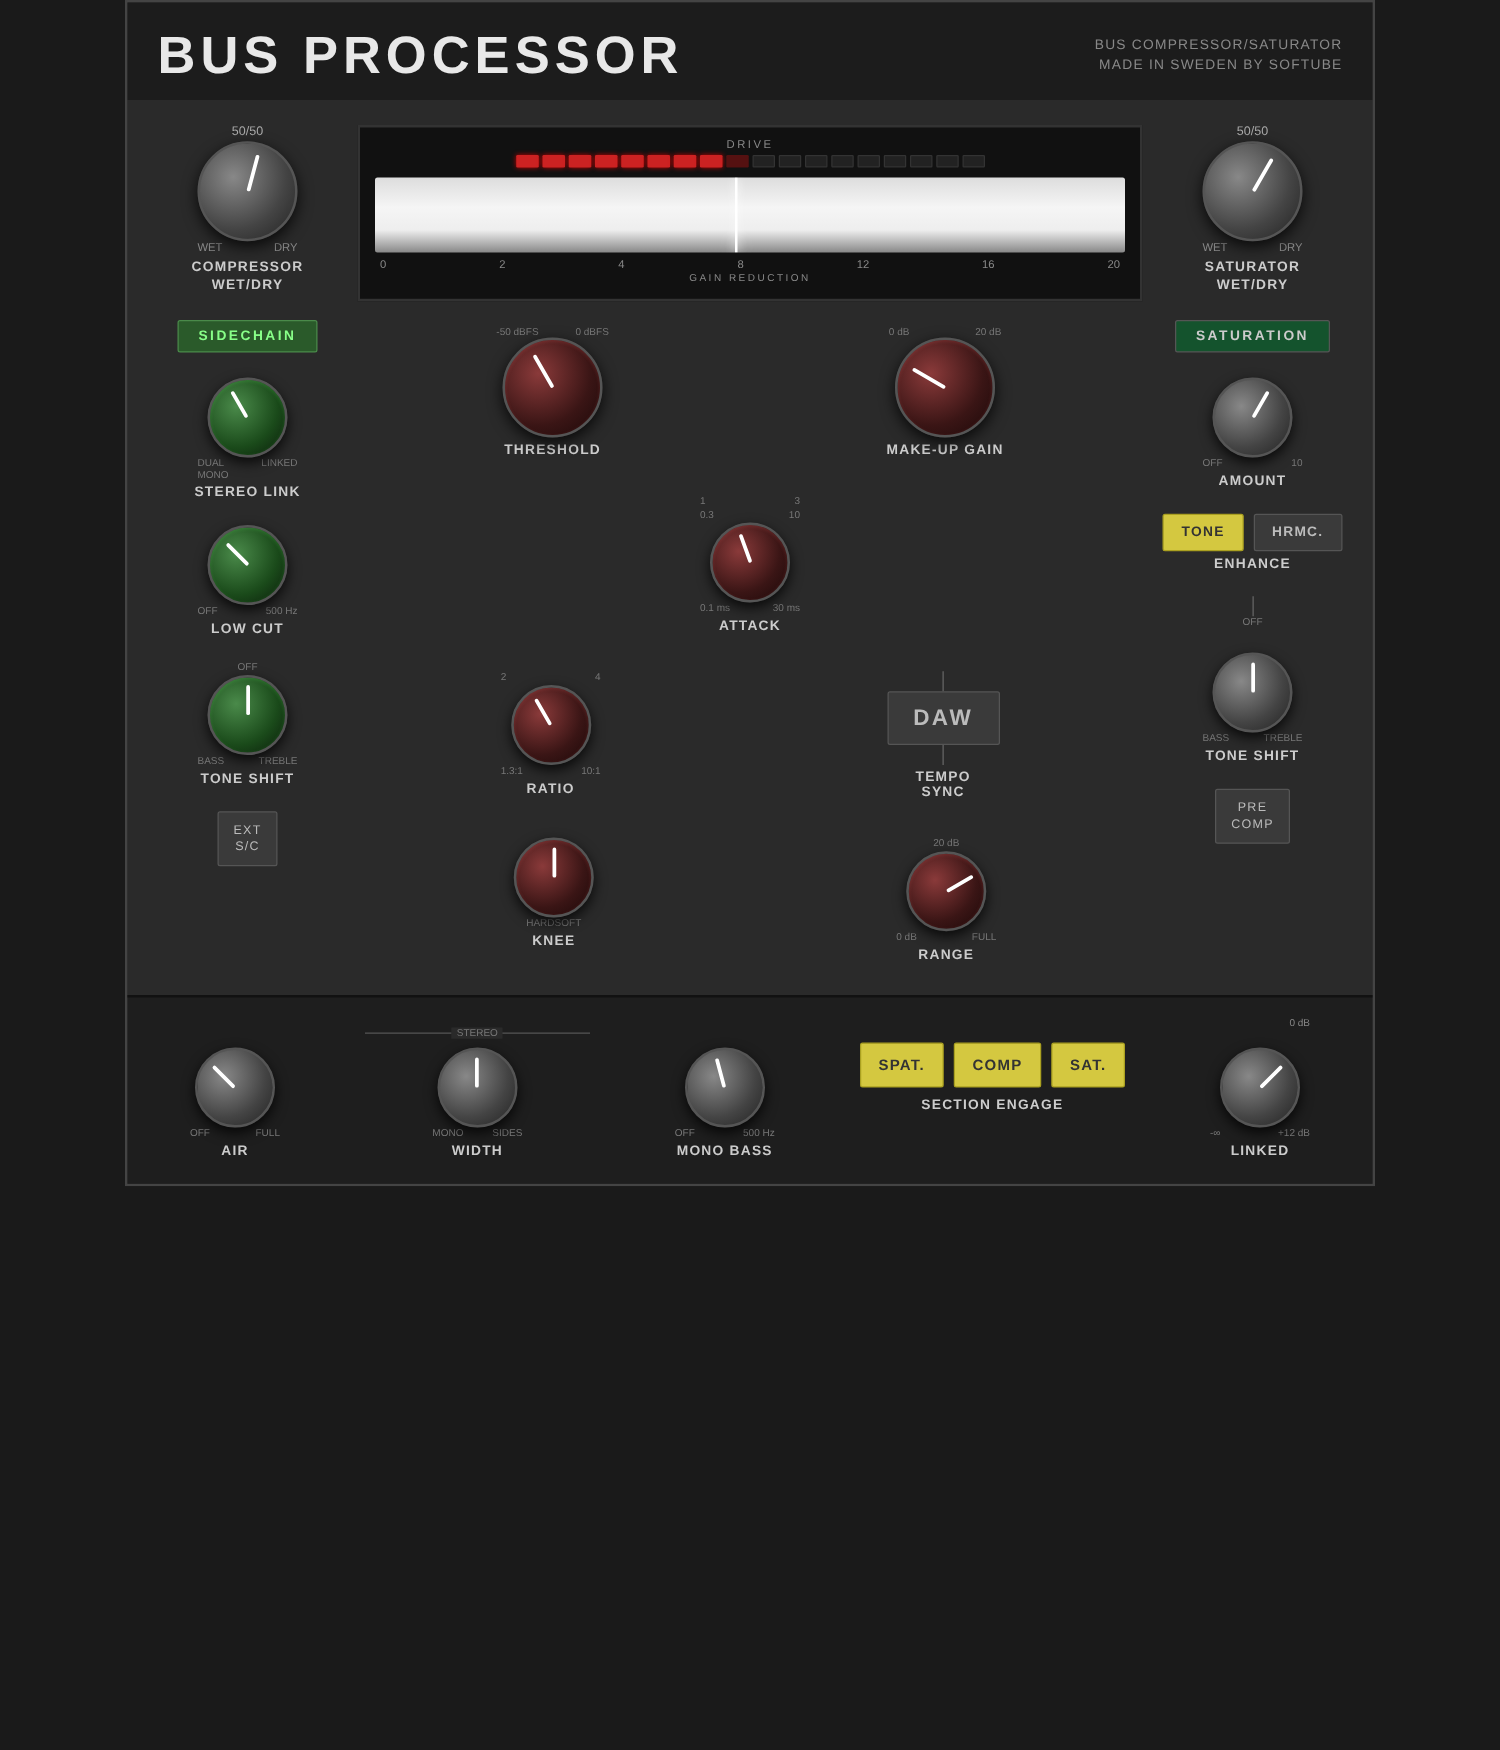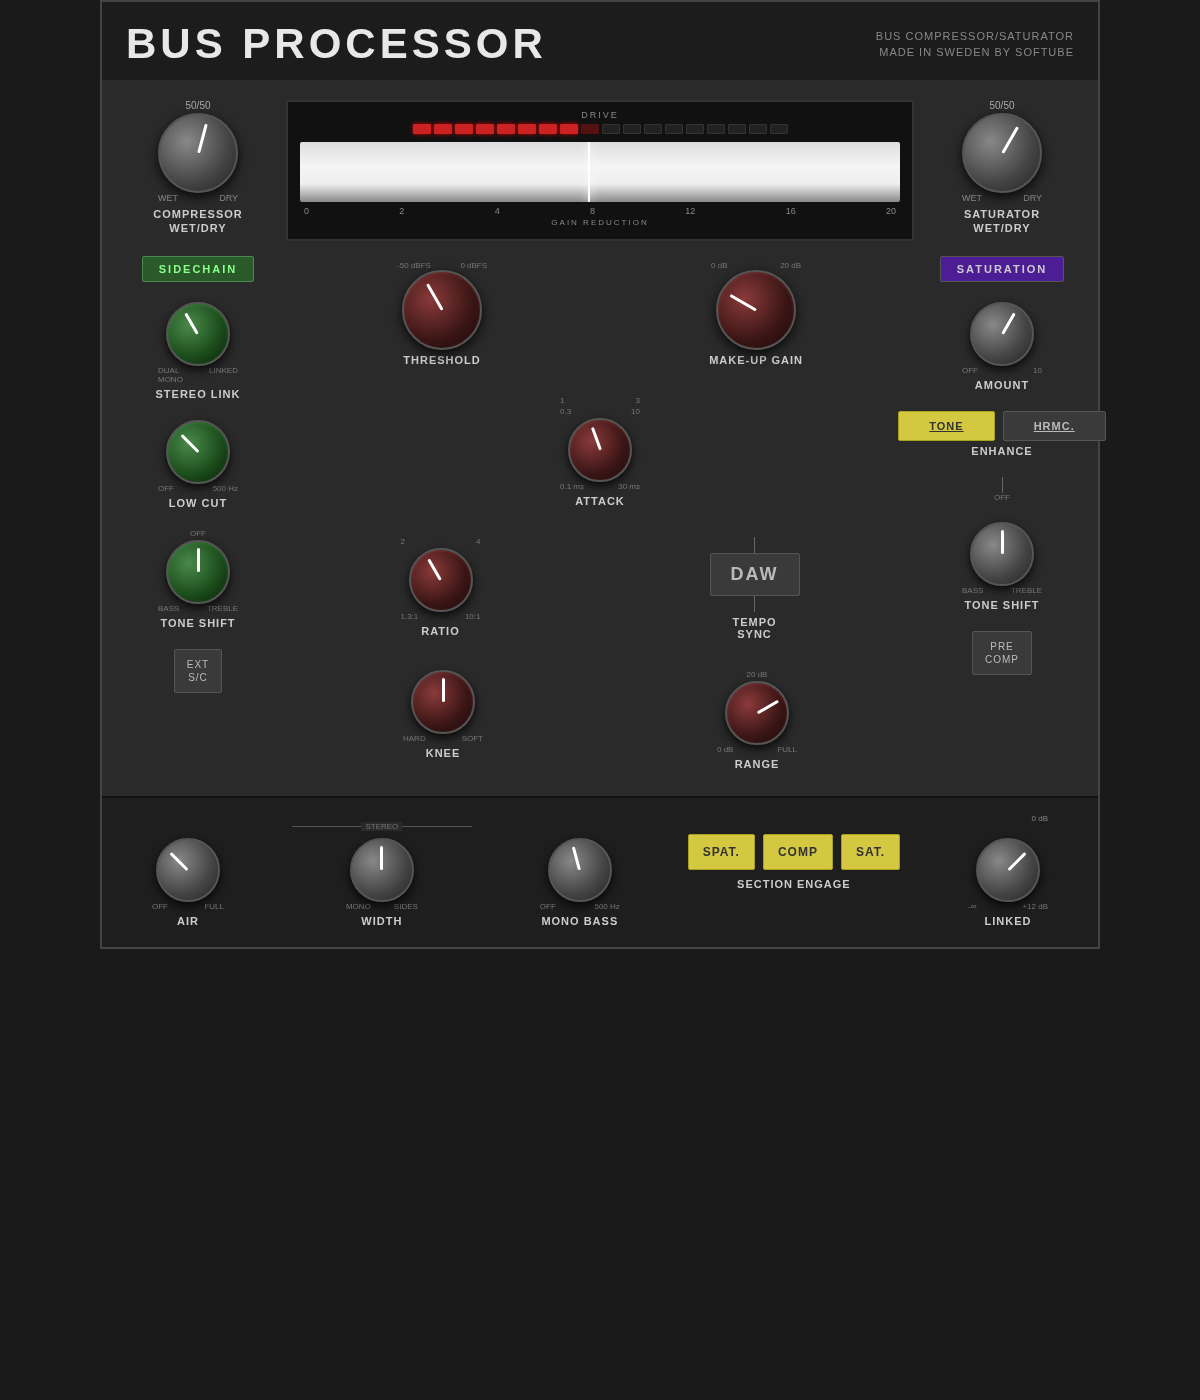--- a/index.html
+++ b/index.html
@@ -204,21 +204,21 @@
       font-weight: bold;
       cursor: pointer;
       border-radius: 2px;
     }
     .sidechain-btn {
       background: #2a5a2a;
       color: #88ff88;
       border: 1px solid #4a8a4a;
     }
     .saturation-btn {
-      background: #4c1d95;
+      background: #14532d;
       color: #ccc;
       border: 1px solid #555;
     }
     
     .ext-sc-btn {
       background: #3a3a3a;
       color: #bbb;
       border: 1px solid #555;
       padding: 8px 12px;
       font-size: 10px;
@@ -246,27 +246,26 @@
       cursor: pointer;
       border-radius: 2px;
       font-weight: bold;
     }
     
     .enhance-btns {
       display: flex;
       gap: 8px;
     }
     .enhance-btn {
-      padding: 8px 30px;
+      padding: 8px 14px;
       font-size: 11px;
       letter-spacing: 1px;
       cursor: pointer;
       border-radius: 2px;
       font-weight: bold;
-      text-decoration: underline;
     }
     .enhance-btn-active {
       background: #d4c840;
       color: #333;
       border: 1px solid #aaa020;
     }
     .enhance-btn-inactive {
       background: #3a3a3a;
       color: #bbb;
       border: 1px solid #555;
@@ -569,21 +568,21 @@
           </div>
         </div>
       </div>
 
       <div class="comp-controls">
 
         <div class="flex-col-center">
           <div class="knob knob-medium">
             <div class="knob-indicator rot-0"></div>
           </div>
-          <div class="range-label-pair" style="width:80px;">
+          <div class="range-label-pair" style="width:80px;justify-content:center;">
             <span class="small-label">HARD</span>
             <span class="small-label">SOFT</span>
           </div>
           <div class="bold-label mt4">KNEE</div>
         </div>
 
         <div class="flex-col-center">
           <div style="font-size:8px;color:#777;margin-bottom:2px;">20 dB</div>
           <div class="knob knob-medium">
             <div class="knob-indicator rot-60"></div>

